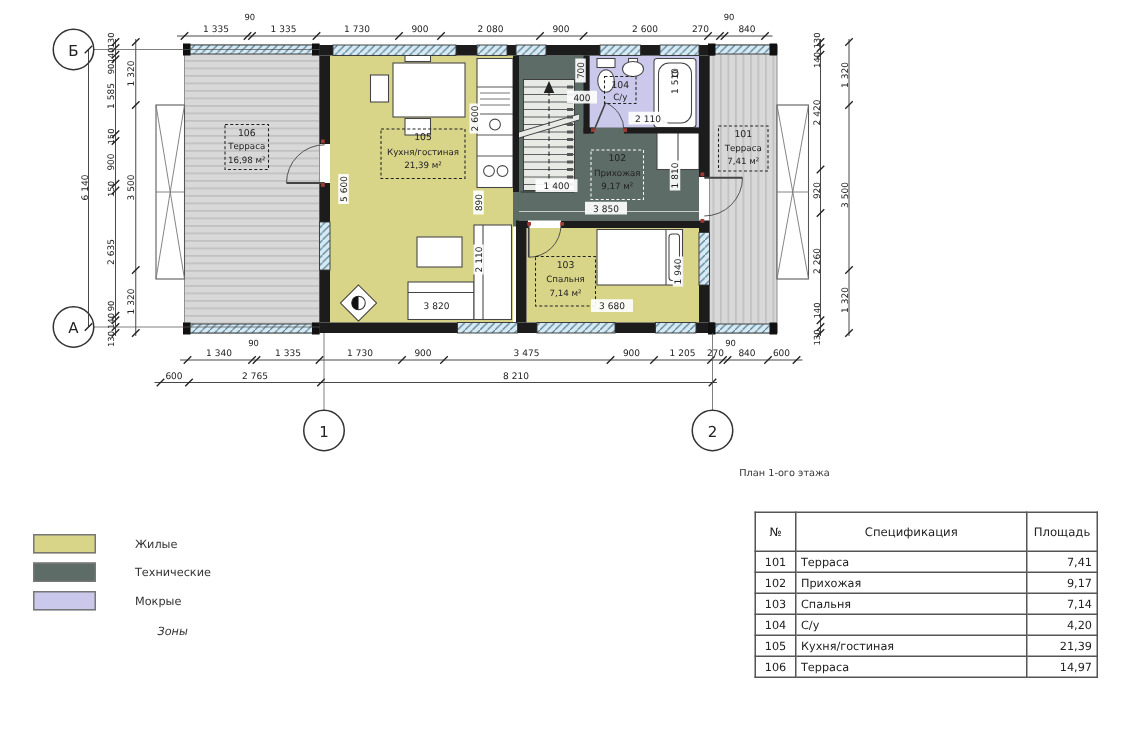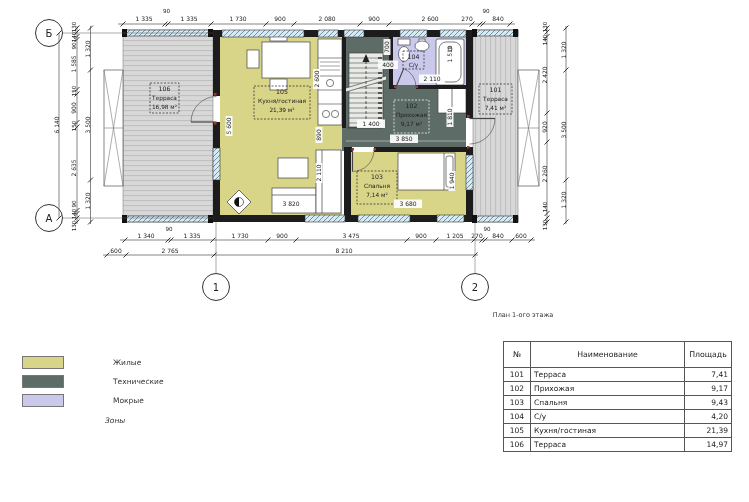--- a/index.html
+++ b/index.html
@@ -8,21 +8,21 @@
   svg{position:absolute;left:0;top:0;}
   svg text{font-family:"DejaVu Sans","Liberation Sans",sans-serif;fill:#222;}
   .dim{font-size:6px;}
   .dimS{font-size:5.6px;}
   .rlabel{font-size:5.8px;}
   .rnum{font-size:6.2px;}
   .axis{font-size:10px;}
   .cap{font-size:6.5px;fill:#333;}
   
   .legend{position:absolute;left:22px;top:356px;width:180px;}
-  .leg-item{display:flex;align-items:center;margin-bottom:6px;height:13px;gap:23px;}
+  .leg-item{display:flex;align-items:center;margin-bottom:6px;height:13px;}
   .sw{width:42px;height:13px;border:1px solid #777;box-sizing:border-box;flex:0 0 auto;}
   .leg-label{font-size:7.5px;margin-left:26px;color:#333;white-space:nowrap;}
   .leg-caption{font-size:7.5px;color:#333;margin-left:83px;margin-top:9px;font-style:italic;}
   
   table.spec{position:absolute;left:503px;top:341px;width:228px;border-collapse:collapse;
              table-layout:fixed;font-size:7.5px;color:#222;}
   table.spec th,table.spec td{border:1px solid #555;padding:0 3px;overflow:hidden;white-space:nowrap;}
   table.spec th{height:25px;font-weight:normal;font-size:7.8px;text-align:center;}
   table.spec td{height:13px;}
   td.c-num{text-align:center;}
@@ -398,39 +398,39 @@
 
 <table class="spec">
   <colgroup>
         <col style="width:27px">
         <col style="width:154px">
         <col style="width:47px">
       </colgroup>
   <thead>
     <tr>
       <th>№</th>
-      <th>Наименование</th>
+      <th>Спецификация</th>
       <th>Площадь</th>
     </tr>
   </thead>
   <tbody>
     <tr>
       <td class="c-num">101</td>
       <td class="c-name">Терраса</td>
       <td class="c-area">7,41</td>
     </tr>
     <tr>
       <td class="c-num">102</td>
       <td class="c-name">Прихожая</td>
       <td class="c-area">9,17</td>
     </tr>
     <tr>
       <td class="c-num">103</td>
       <td class="c-name">Спальня</td>
-      <td class="c-area">9,43</td>
+      <td class="c-area">7,14</td>
     </tr>
     <tr>
       <td class="c-num">104</td>
       <td class="c-name">С/у</td>
       <td class="c-area">4,20</td>
     </tr>
     <tr>
       <td class="c-num">105</td>
       <td class="c-name">Кухня/гостиная</td>
       <td class="c-area">21,39</td>

